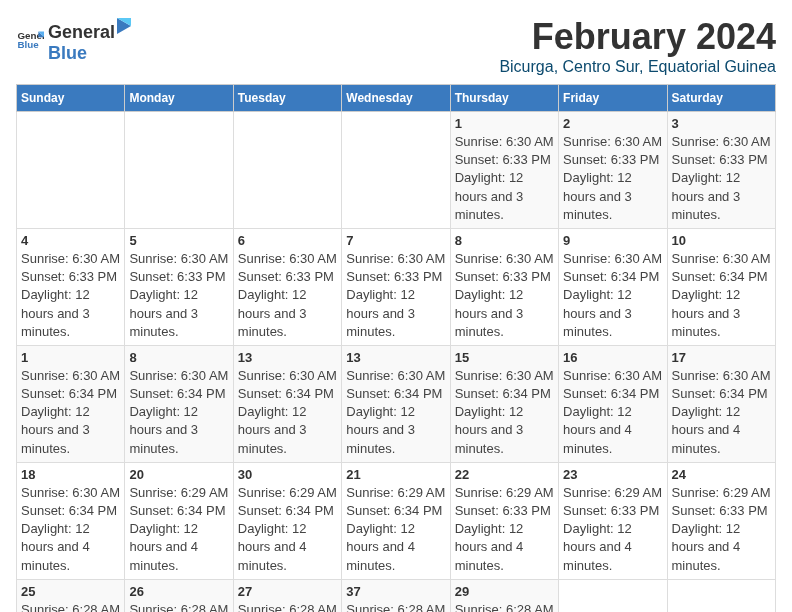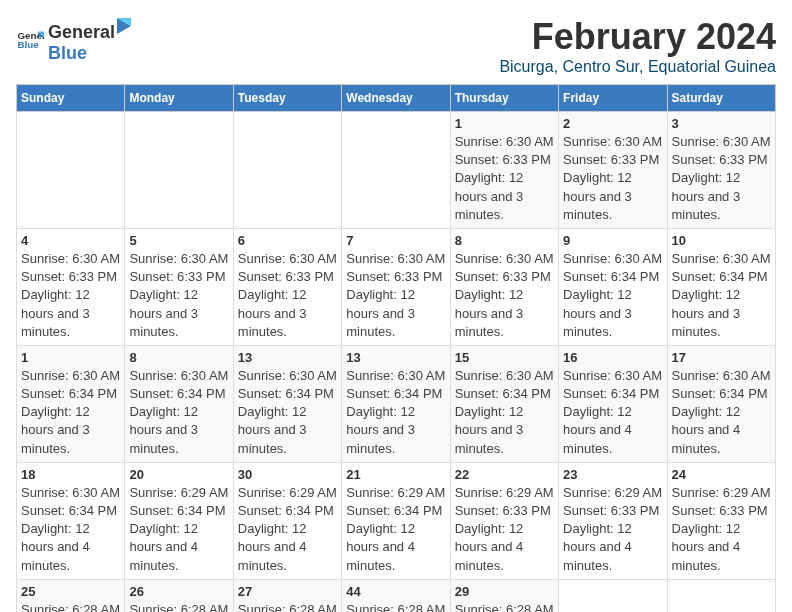--- a/index.html
+++ b/index.html
@@ -299,21 +299,21 @@
 Sunset: 6:33 PM
 Daylight: 12 hours and 4 minutes.</div>
         </td>
         <td>
           <span class="day-number">27</span>
           <div class="day-info" style="white-space: pre-line;">Sunrise: 6:28 AM
 Sunset: 6:33 PM
 Daylight: 12 hours and 4 minutes.</div>
         </td>
         <td>
-          <span class="day-number">44</span>
+          <span class="day-number">37</span>
           <div class="day-info" style="white-space: pre-line;">Sunrise: 6:28 AM
 Sunset: 6:33 PM
 Daylight: 12 hours and 4 minutes.</div>
         </td>
         <td>
           <span class="day-number">29</span>
           <div class="day-info" style="white-space: pre-line;">Sunrise: 6:28 AM
 Sunset: 6:33 PM
 Daylight: 12 hours and 4 minutes.</div>
         </td>

